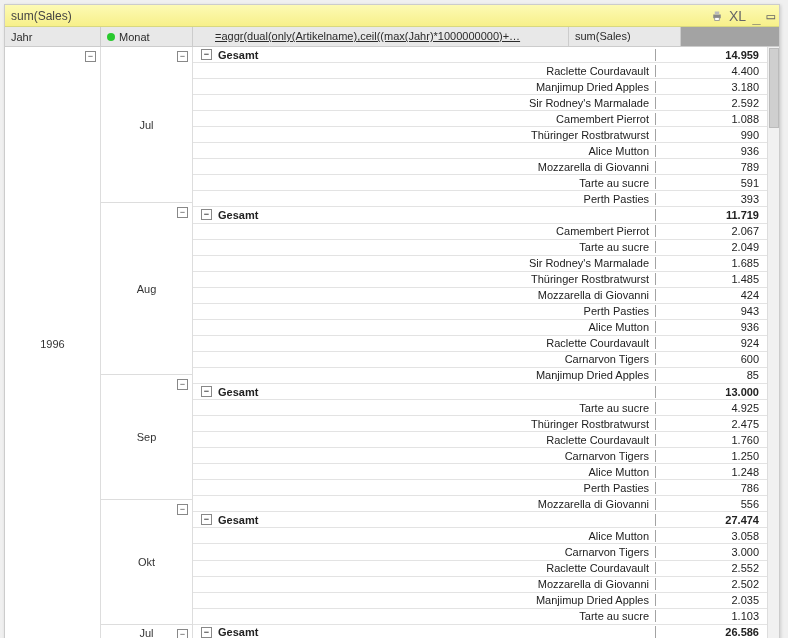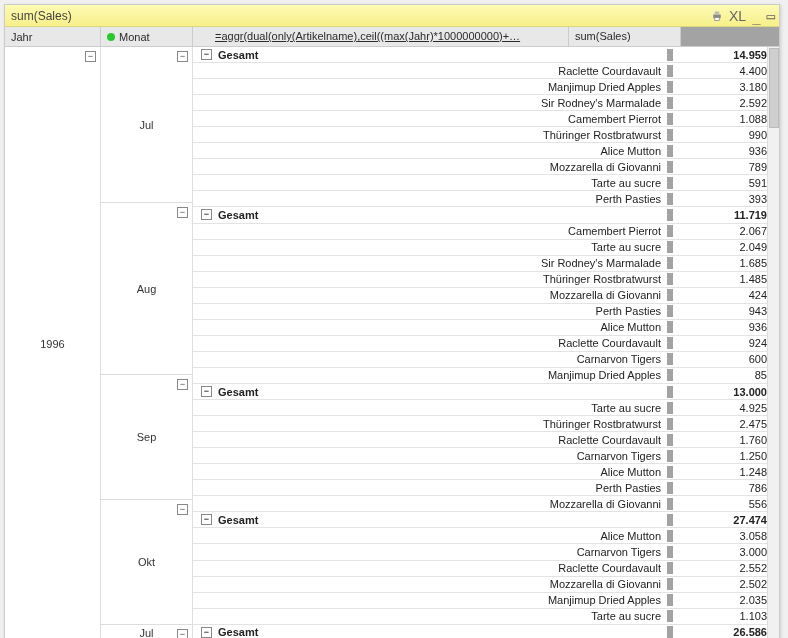--- a/index.html
+++ b/index.html
@@ -112,21 +112,21 @@
     flex:1;
     display:flex; flex-direction:column;
   }
   .row {
     display:flex;
     height:17px;
     border-bottom:1px solid #e3e3e3;
     align-items:center;
   }
   .row .name { flex:1; text-align:right; padding-right:6px; color:#222; }
-  .row .val  { width:100px; text-align:right; color:#222; border-left:6px solid #a3a3a3; }
+  .row .val  { width:112px; text-align:right; padding-right:8px; color:#222; border-left:1px solid #a3a3a3; }
   .row.total { font-weight:bold; }
   .row.total .name { text-align:left; padding-left:22px; }
   .collapse {
     width:11px;height:11px;border:1px solid #888;
     display:flex;align-items:center;justify-content:center;
     font-size:9px;line-height:1;color:#444;background:#fff;
     cursor:pointer;
   }
   .row.total .collapse-inline {
     width:11px;height:11px;border:1px solid #888;

